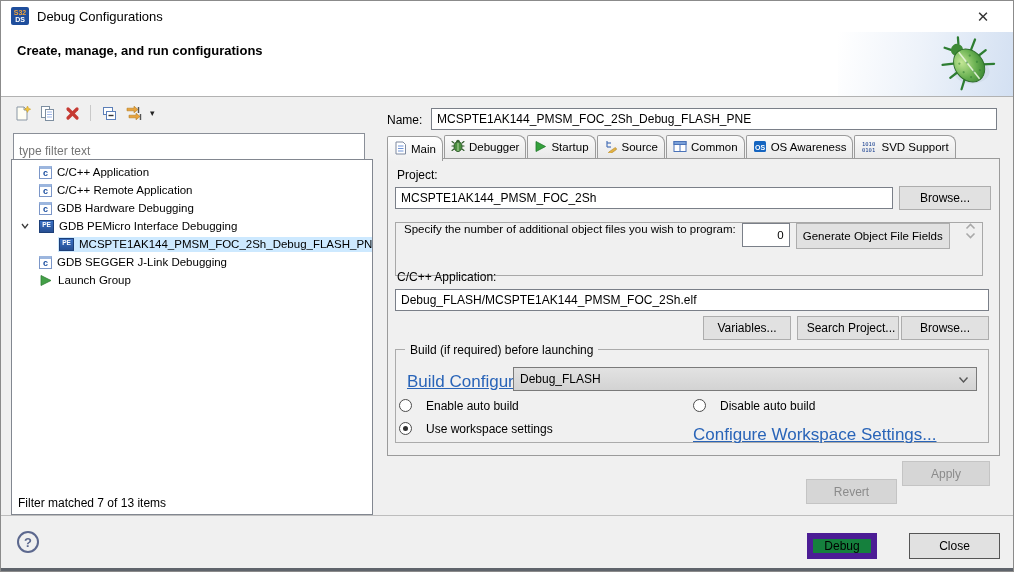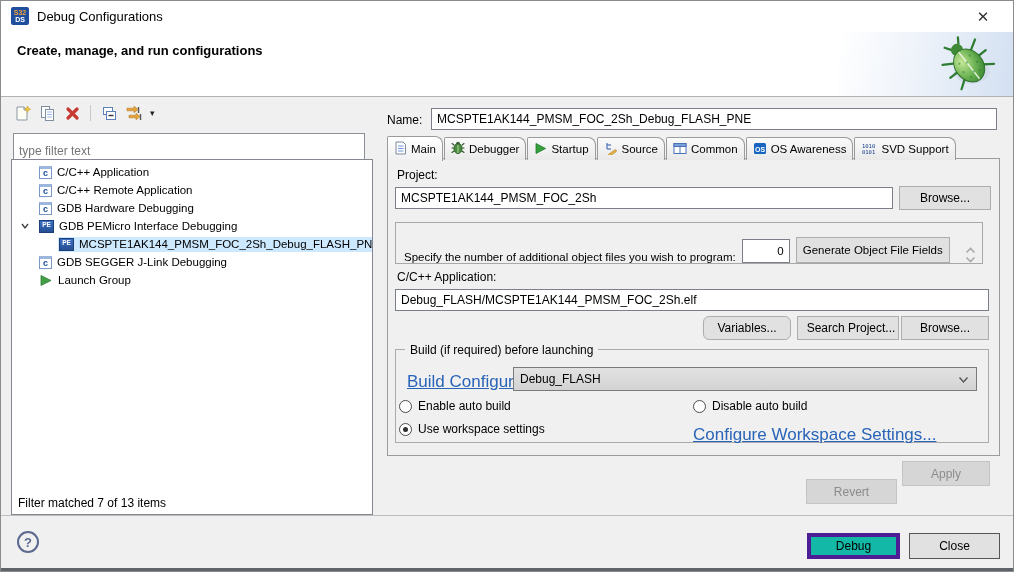--- a/index.html
+++ b/index.html
@@ -51,71 +51,71 @@
             justify-content:center; line-height:8px; flex:none; }
   .lt-status { position:absolute; left:6px; bottom:4px; font-size:12px; }
 
   
   .flabel { position:absolute; font-size:12px; }
   .tinput { position:absolute; border:1px solid #7a7f88; background:#fff; font-family:inherit;
             font-size:12px; padding:0 5px; height:22px; }
   #name-label { left:386px; top:112px; }
   #name-input { left:430px; top:107px; width:566px; }
 
-  .tabs { position:absolute; left:386px; top:134px; display:flex; align-items:flex-end; gap:1px; z-index:2; }
+  .tabs { position:absolute; left:386px; top:134px; display:flex; gap:1px; z-index:2; }
   .tab { height:23px; display:inline-flex; align-items:center; gap:4px; padding:0 6px; font-size:11.5px;
          border:1px solid #9b9b9b; border-bottom:none; border-radius:2px 8px 0 0;
          background:linear-gradient(#fafafa,#e9e9e9); }
   .tab.active { height:25px; background:linear-gradient(#ffffff,#f0f0f0); position:relative; top:1px; }
   .tabpage { position:absolute; left:386px; top:157px; width:613px; height:298px; border:1px solid #9b9b9b;
              background:#f0f0f0; }
 
   #proj-label { left:396px; top:167px; }
   #proj-input { left:394px; top:186px; width:498px; }
   #app-label  { left:396px; top:269px; }
   #app-input  { left:394px; top:288px; width:594px; }
 
   .btn { position:absolute; height:24px; background:#e1e1e1; border:1px solid #adadad; font-family:inherit;
          font-size:12px; color:#000; display:flex; align-items:center; justify-content:center; }
   #proj-browse { left:898px; top:185px; width:92px; }
-  #var-btn     { left:702px; top:315px; width:88px;border-radius:6px; }
+  #var-btn     { left:702px; top:315px; width:88px; }
   #search-btn  { left:796px; top:315px; width:102px;padding-left:6px; }
   #app-browse  { left:900px; top:315px; width:88px; }
 
-  #obj-box { position:absolute; left:394px; top:221px; width:588px; height:42px; border:1px solid #a8a8a8;
-             display:flex; align-items:flex-end; gap:6px; padding:0 4px 0 8px; font-size:11.5px; }
+  #obj-box { position:absolute; left:394px; top:221px; width:588px; height:54px; border:1px solid #a8a8a8;
+             display:flex; align-items:flex-start; gap:6px; padding:0 4px 0 8px; font-size:11.5px; }
   #obj-input { position:static; width:48px; height:24px; text-align:right; font-size:11.5px; }
   #obj-gen { position:static; height:26px; padding:0 6px; font-size:11.5px; }
   .spinner { margin-left:auto; display:flex; flex-direction:column; gap:2px; align-items:center; width:16px; }
 
   #build-box { position:absolute; left:394px; top:348px; width:594px; height:94px; border:1px solid #ababab; }
   #build-legend { position:absolute; left:404px; top:342px; background:#f0f0f0; padding:0 5px; font-size:12px; }
   .link { color:#2964b8; text-decoration:underline; font-size:17px; cursor:default; }
   #bc-link { position:absolute; left:406px; top:371px; }
   #bc-combo { position:absolute; left:512px; top:366px; width:464px; height:24px; border:1px solid #7a7a7a;
               background:linear-gradient(#e2e2e2,#d3d3d3); font-size:12px; line-height:22px; padding:0 24px 0 6px; }
   #bc-combo svg { position:absolute; right:7px; top:8px; }
 
-  .radio-row { position:absolute; display:flex; align-items:flex-end; gap:6px; font-size:12px; }
+  .radio-row { position:absolute; display:flex; align-items:flex-start; gap:14px; font-size:12px; }
   .rad { width:13px; height:13px; border-radius:50%; border:1px solid #4c4c4c; background:#fff; position:relative; flex:none; }
   .rad.on::after { content:""; position:absolute; left:3px; top:3px; width:5px; height:5px; border-radius:50%; background:#2f2f2f; }
   #r-enable { left:398px; top:398px; }
   #r-disable { left:692px; top:398px; }
   #r-work { left:398px; top:421px; }
   #cfg-link { position:absolute; left:692px; top:424px; }
 
   .btn.disabled { background:#d6d6d6; border-color:#c4c4c4; color:#8b8b8b; }
   #revert-btn { left:805px; top:478px; width:91px; height:25px; }
   #apply-btn  { left:901px; top:460px; width:88px; height:25px; }
 
   .footer-sep { position:absolute; left:0; top:514px; width:100%; height:1px; background:#bdbdbd; }
   #help-btn { position:absolute; left:16px; top:530px; width:22px; height:22px; border-radius:50%;
               border:2px solid #5c688e; color:#5c688e; font-weight:bold; font-size:13px;
               display:flex; align-items:center; justify-content:center; background:transparent; }
-  #debug-btn { left:806px; top:532px; width:93px; height:26px; border:4px solid #4c1d95; background:#14b8a6; }
+  #debug-btn { left:806px; top:532px; width:70px; height:26px; border:6px solid #4c1d95; background:#15803d; }
   #footer-close { left:908px; top:532px; width:91px; height:26px; border:1px solid #555; }
 </style>
 </head>
 <body>
 
 <div class="window">
 
   <div class="titlebar">
     <div class="appicon">
       <span class="t">S32</span>

